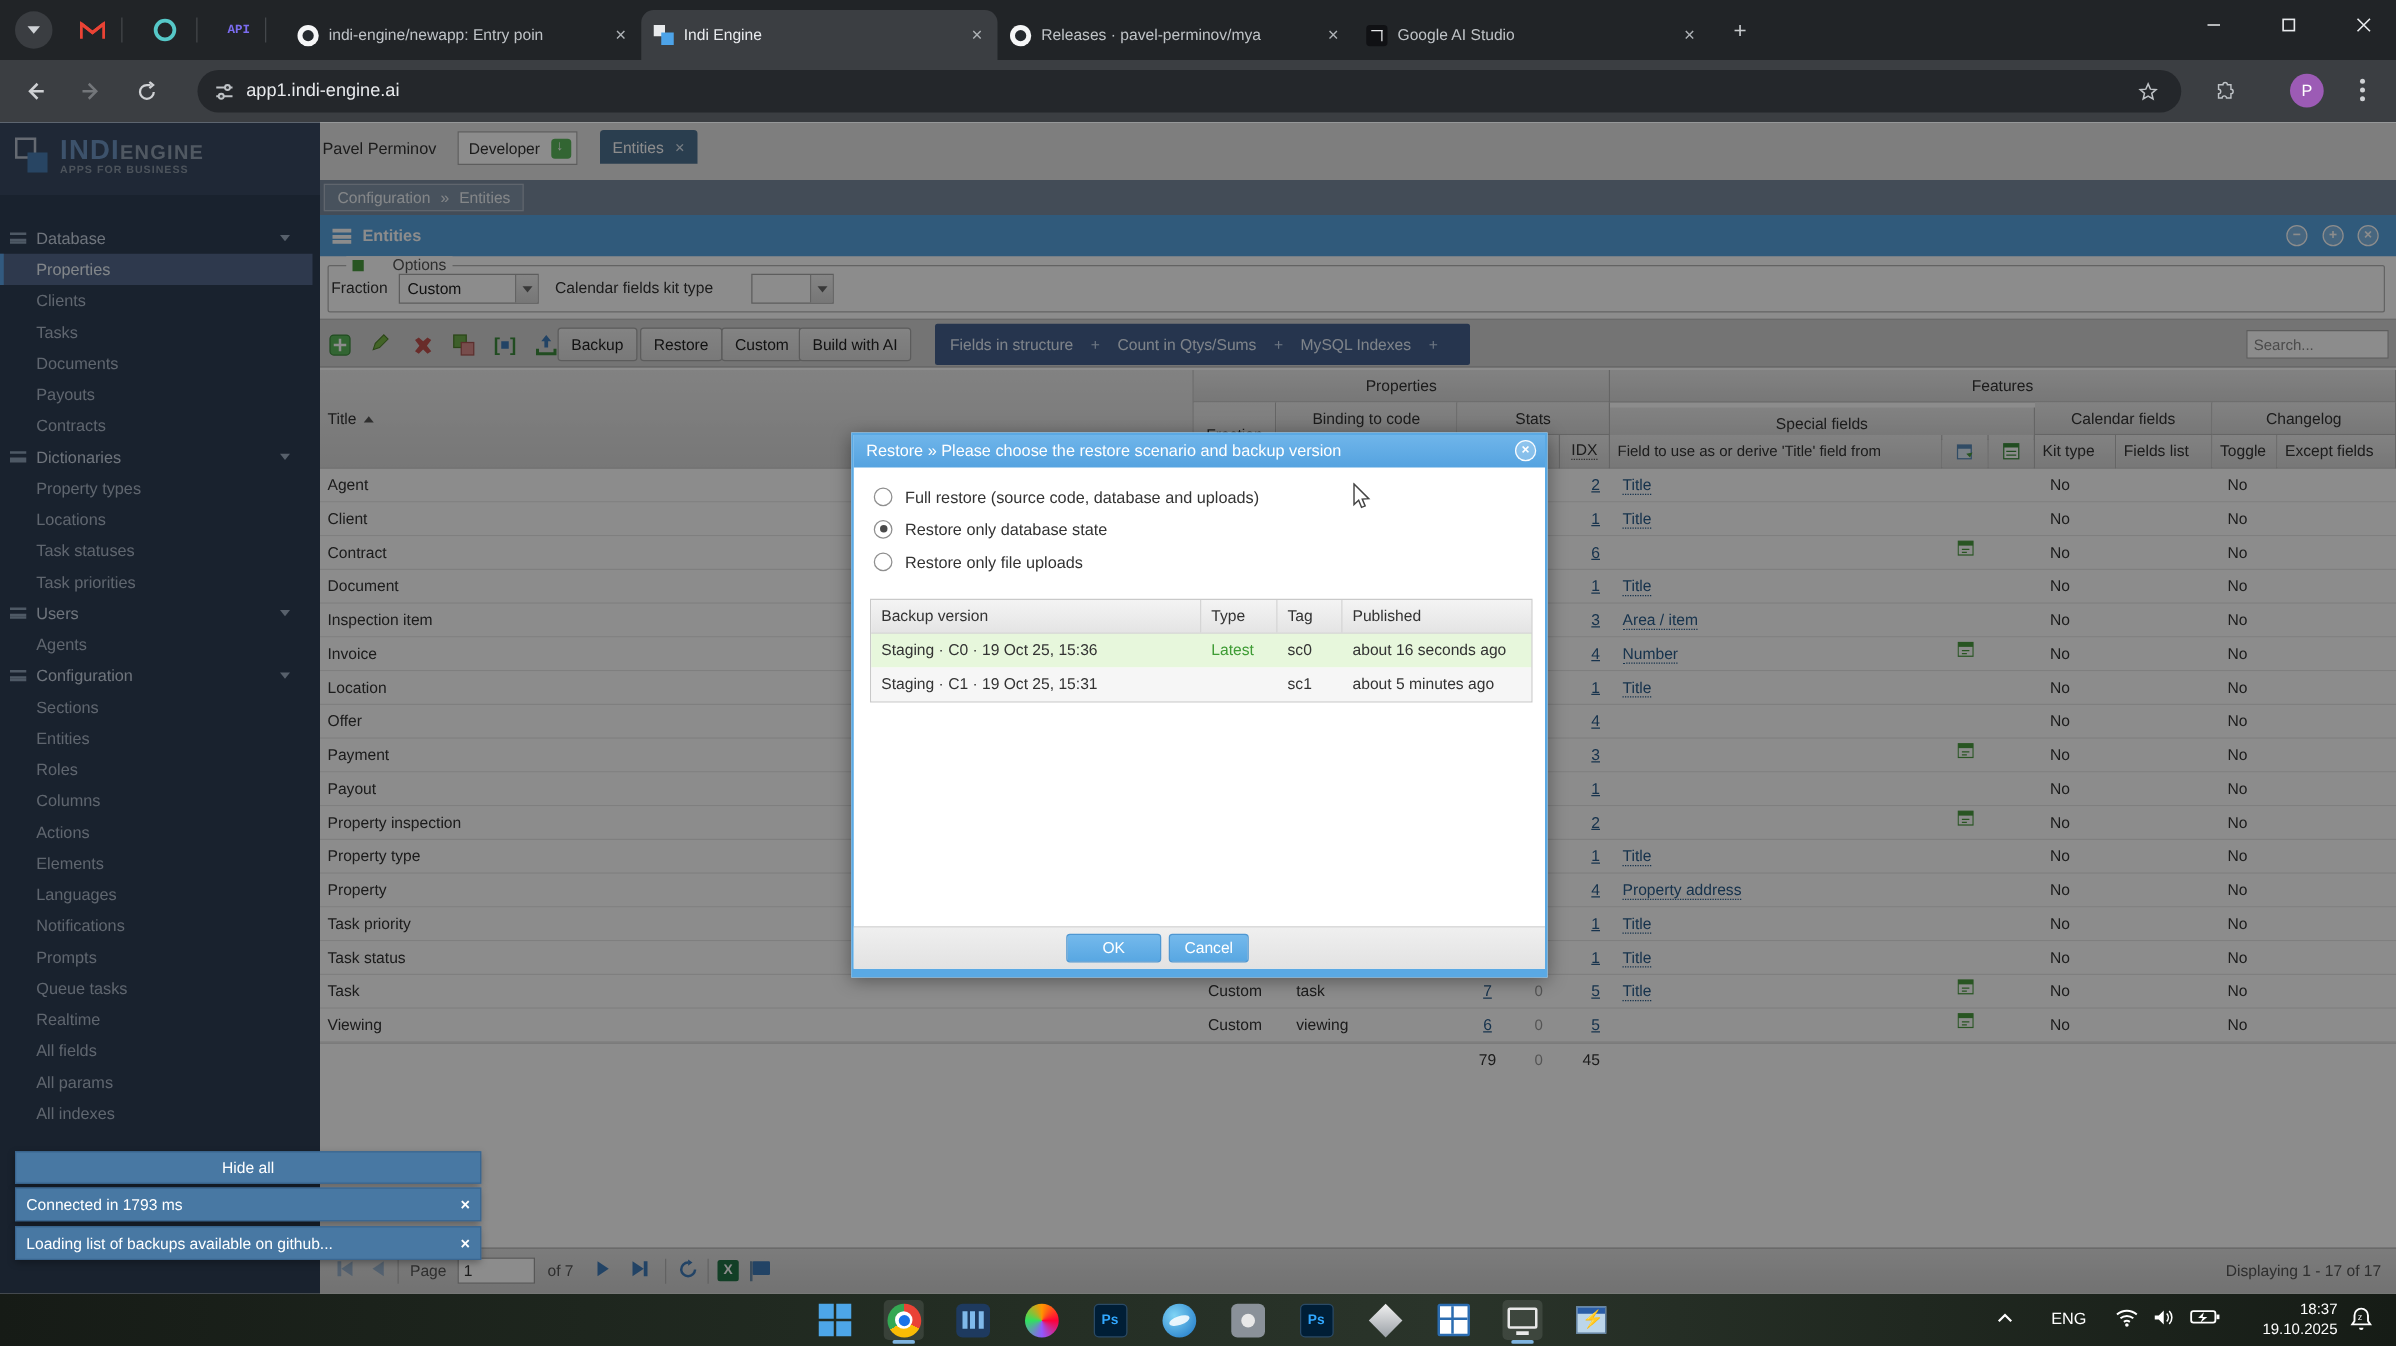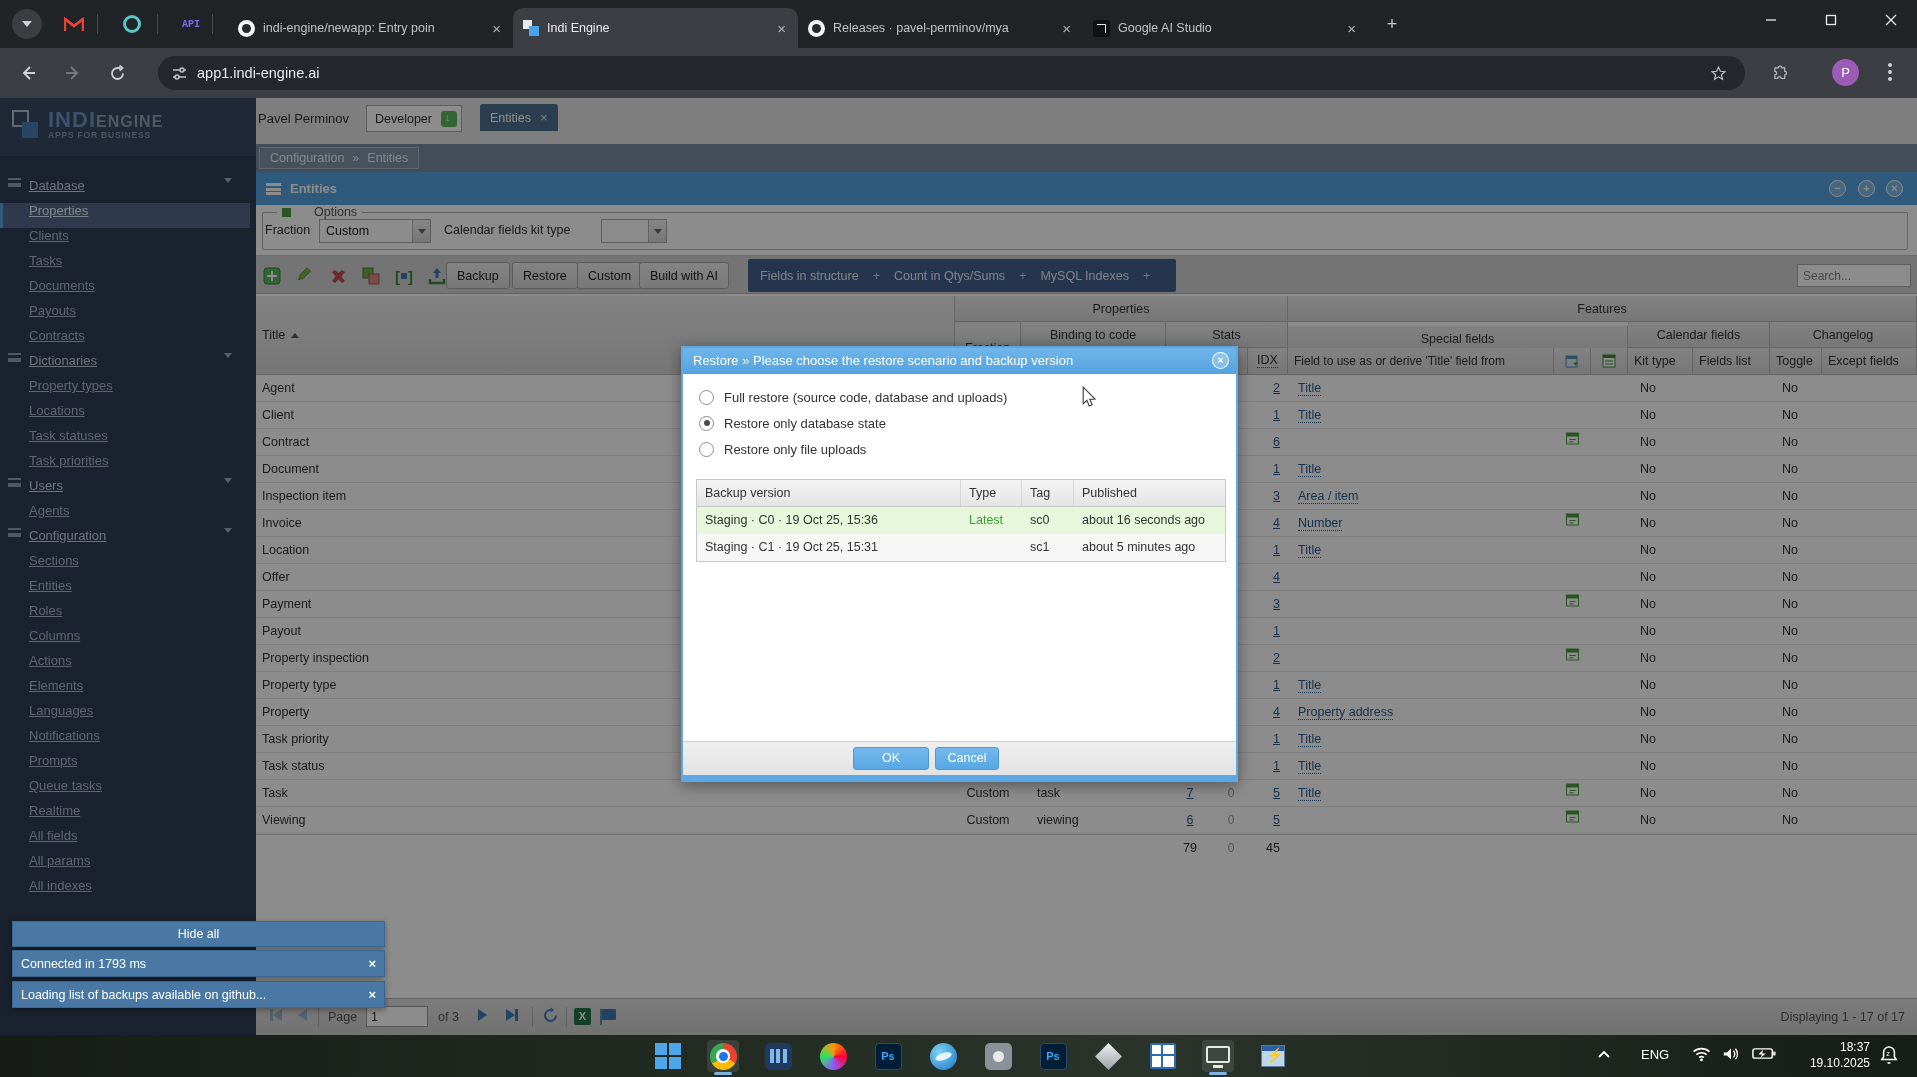--- a/index.html
+++ b/index.html
@@ -40,21 +40,21 @@
   
   #sidebar{position:absolute;left:0;top:0;width:256px;height:937px;background:#2f3e54;}
   #logo{position:absolute;left:0;top:0;width:256px;height:58px;background:#394a63;}
   .lsq1{position:absolute;left:12px;top:12px;width:17px;height:17px;border:2px solid #b9c2cf;background:transparent;}
   .lsq2{position:absolute;left:22px;top:24px;width:16px;height:16px;background:#4a7fb5;}
   #logotext{position:absolute;left:48px;top:9px;}
   #logotext .l1{font-size:22px;font-weight:800;color:#6f95c4;letter-spacing:1px;}
   #logotext .l1 b{font-size:16px;color:#93a1b2;font-weight:800;}
   #logotext .l2{font-size:8.5px;color:#8b97a6;font-weight:700;letter-spacing:0.8px;margin-top:-3px;}
   #menu{position:absolute;left:0;top:80px;width:256px;}
-  .mitem{height:25px;display:flex;align-items:flex-start;width:250px;position:relative;color:#aebaca;font-size:13px;text-decoration:underline;}
+  .mitem{height:25px;display:flex;align-items:center;width:250px;position:relative;color:#aebaca;font-size:13px;}
   .mitem.grp{color:#c9d4e2;}
   .mitem.sel{background:#54698c;color:#ecf3fa;}
   .mitem.sel::before{content:"";position:absolute;left:0;top:0;width:3px;height:25px;background:#5ca5e8;}
   .micon{position:absolute;left:8px;width:13px;height:9px;border-top:2px solid #8fa2b8;border-bottom:2px solid #8fa2b8;}
   .micon::after{content:"";position:absolute;left:0;top:2.5px;width:13px;height:2px;background:#8fa2b8;}
   .mlabel{margin-left:29px;}
   .marrow{position:absolute;right:18px;width:0;height:0;border-left:4px solid transparent;border-right:4px solid transparent;border-top:5px solid #9fb0c4;}
 
   
   #north{position:absolute;left:256px;top:0;width:1661px;height:46px;background:#e6e6e6;padding-left:40px;}
@@ -960,21 +960,21 @@
       <div class="pgit dim" style="left:14px;display:flex;">
           <span class="bar-v"></span>
           <span class="tri-l"></span>
         </div>
       <div class="pgit dim" style="left:42px;">
           <span class="tri-l" style="display:block;"></span>
         </div>
       <div class="pgsep" style="left:62px;"></div>
       <div class="pgtext" style="left:72px;">Page</div>
       <input id="pginput" value="1" style="">
-      <div class="pgtext" style="left:182px;">of 3</div>
+      <div class="pgtext" style="left:182px;">of 7</div>
       <div class="pgit" style="left:222px;">
           <span class="tri-r" style="display:block;"></span>
         </div>
       <div class="pgit" style="left:250px;display:flex;">
           <span class="tri-r"></span>
           <span class="bar-v"></span>
         </div>
       <div class="pgsep" style="left:276px;"></div>
       <div class="pgit" style="left:286px;top:8px;"><svg width="17" height="17" viewBox="0 0 17 17">
             <path d="M14 8.5A5.5 5.5 0 1 1 8.5 3" fill="none" stroke="#3e7ab8" stroke-width="2"></path>

